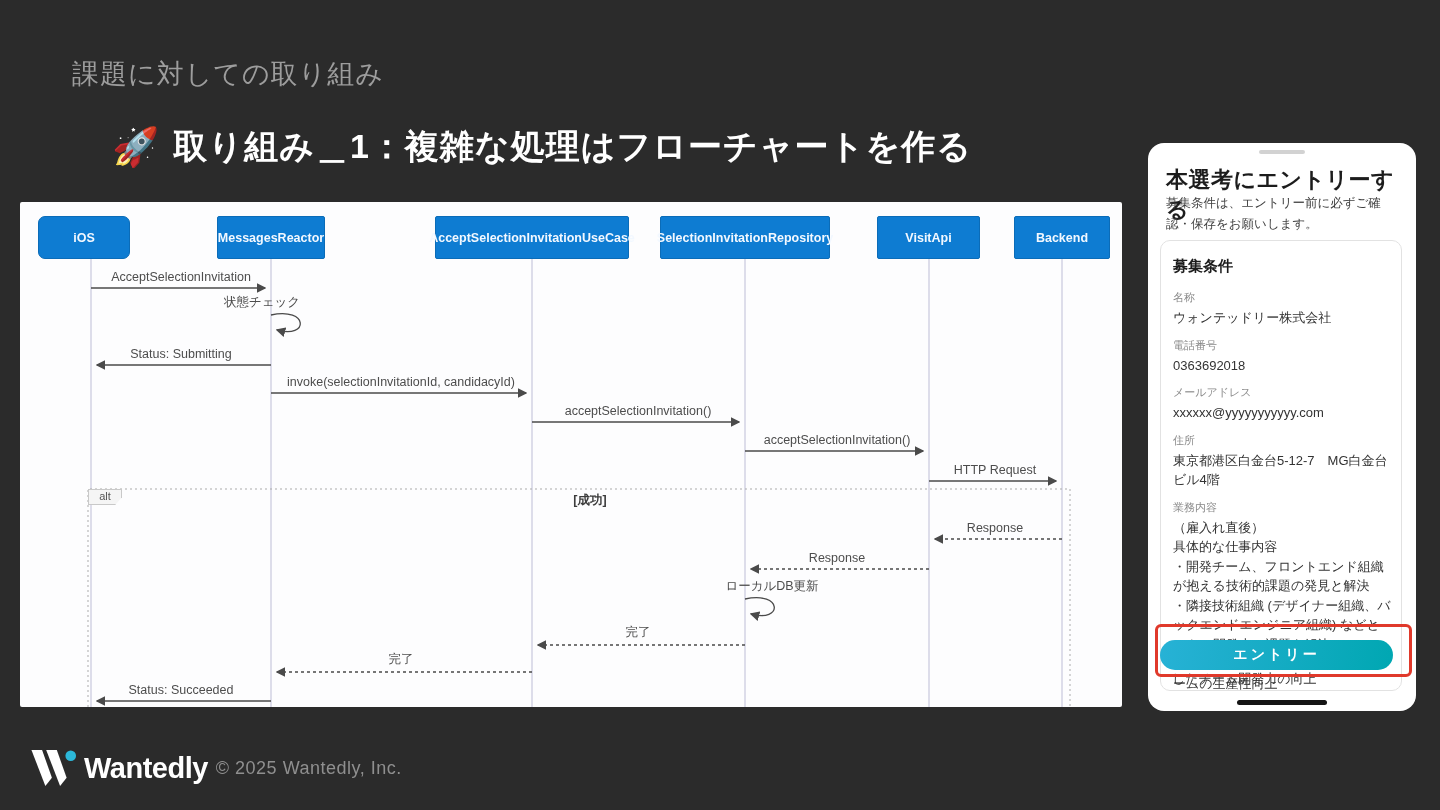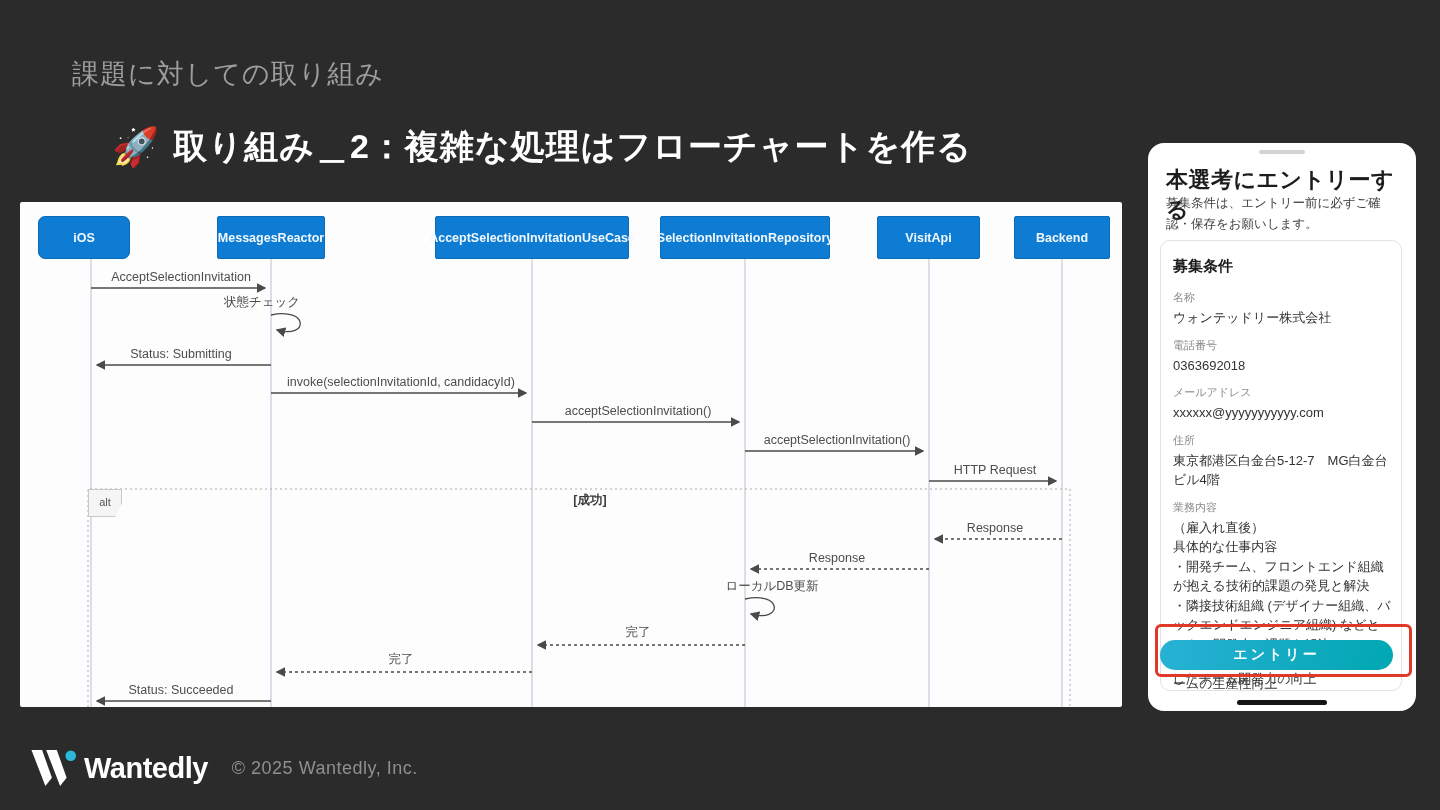--- a/index.html
+++ b/index.html
@@ -20,21 +20,21 @@
   .actor{
     position:absolute;top:14px;height:43px;background:#0e7cd2;border:1px solid #0b6cb8;border-radius:2px;
     display:flex;align-items:center;justify-content:center;
     color:#f2f8ff;font-size:12.5px;font-weight:bold;box-sizing:border-box;
   }
   .msg-label{
     position:absolute;transform:translateX(-50%);white-space:nowrap;
     font-size:12.5px;color:#4d4d4d;
   }
   .alt-tag{
-    position:absolute;left:68px;top:287px;width:34px;height:28px;box-sizing:border-box;
+    position:absolute;left:68px;top:287px;width:34px;height:16px;box-sizing:border-box;
     background:#f5f5f5;border:1px solid #c9c9c9;
     clip-path:polygon(0 0,100% 0,100% 52%,80% 100%,0 100%);
     font-size:11px;color:#555;display:flex;align-items:center;justify-content:center;padding-bottom:2px;
   }
   .alt-cond{position:absolute;left:570px;top:290px;transform:translateX(-50%);font-size:12.5px;font-weight:bold;color:#3c3c3c;}
   
   .phone{
     position:absolute;left:1148px;top:143px;width:268px;height:568px;background:#ffffff;
     border-radius:16px;overflow:hidden;
   }
@@ -57,29 +57,29 @@
     font-family:inherit;
   }
   .annotation-box{
     position:absolute;left:1155px;top:624px;width:257px;height:53px;box-sizing:border-box;
     border:3px solid #e0392b;border-radius:6px;z-index:4;pointer-events:none;
   }
   .home-bar{position:absolute;left:89px;top:557px;width:90px;height:5px;border-radius:3px;background:#141414;z-index:3;}
   
   .footer{position:absolute;left:30px;top:750px;display:flex;align-items:center;}
   .brand-text{font-size:29px;font-weight:bold;color:#ffffff;letter-spacing:-0.5px;margin-left:2px;}
-  .copyright{font-size:18px;color:#8f8f8f;margin-left:24px;letter-spacing:.5px;}
+  .copyright{font-size:18px;color:#8f8f8f;margin-left:8px;letter-spacing:.5px;}
 </style>
 </head>
 <body>
 
 <div class="kicker">課題に対しての取り組み</div>
 <div class="heading">
   <span class="emoji">🚀</span>
-  <span class="txt">取り組み＿2：複雑な処理はフローチャートを作る</span>
+  <span class="txt">取り組み＿1：複雑な処理はフローチャートを作る</span>
 </div>
 
 <div class="diagram">
   <svg width="1102" height="505" viewBox="0 0 1102 505">
     <defs>
       <marker id="arr" viewBox="0 0 10 10" refX="8.5" refY="5" markerWidth="7.5" markerHeight="7.5" orient="auto">
         <path d="M0,0 L10,5 L0,10 z" fill="#4a4a4a"></path>
       </marker>
     </defs>
 

